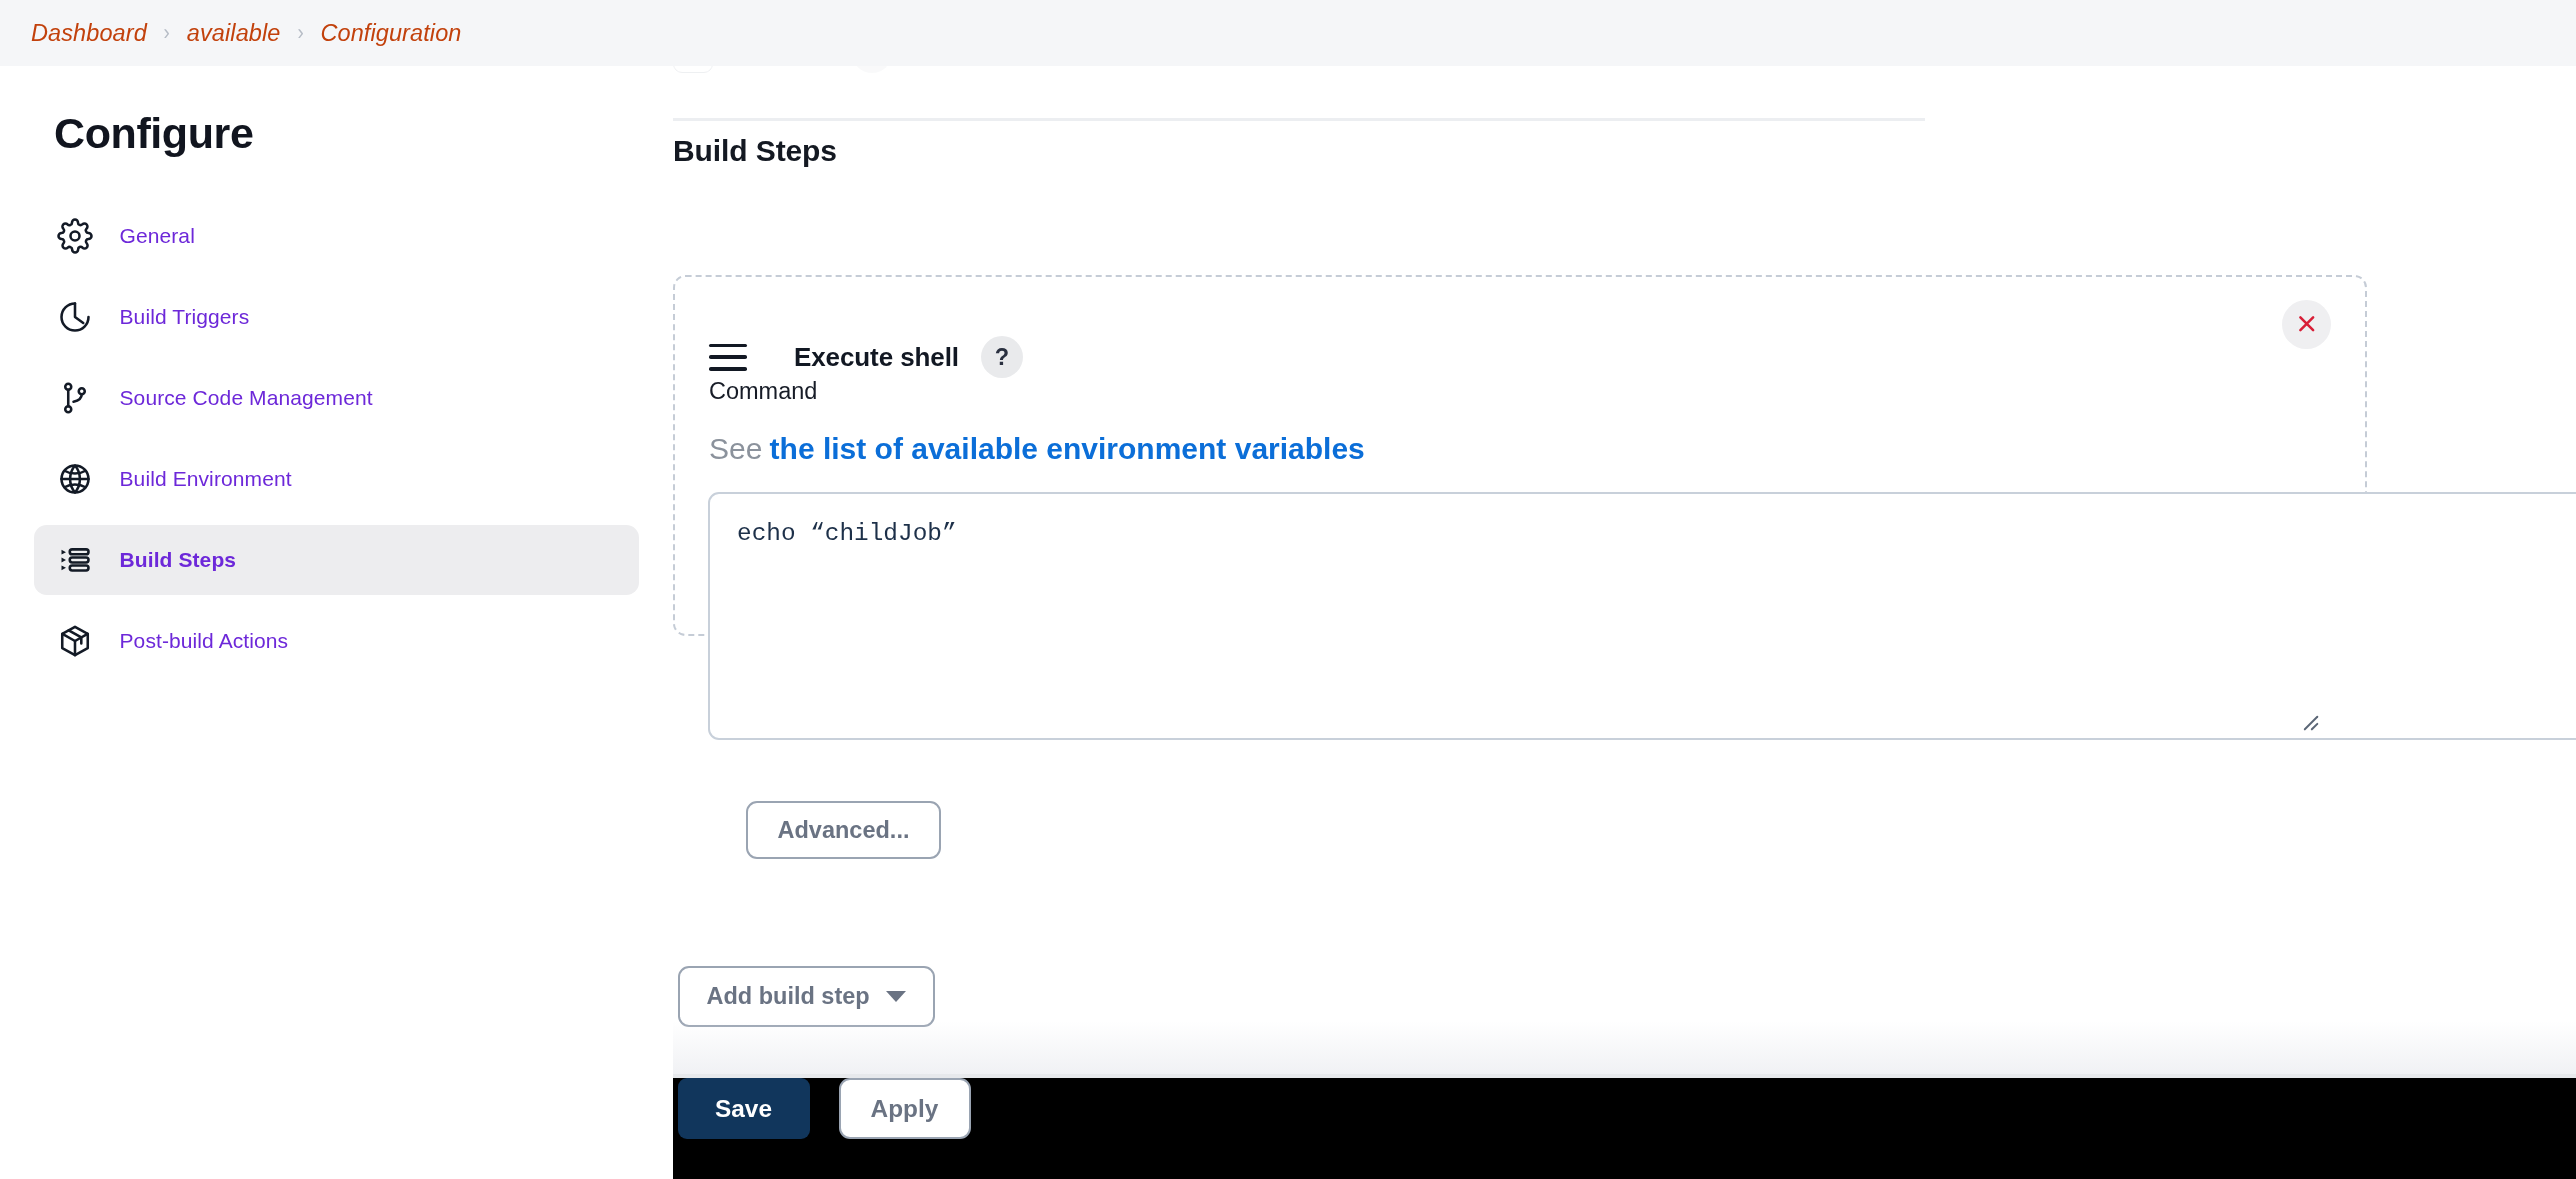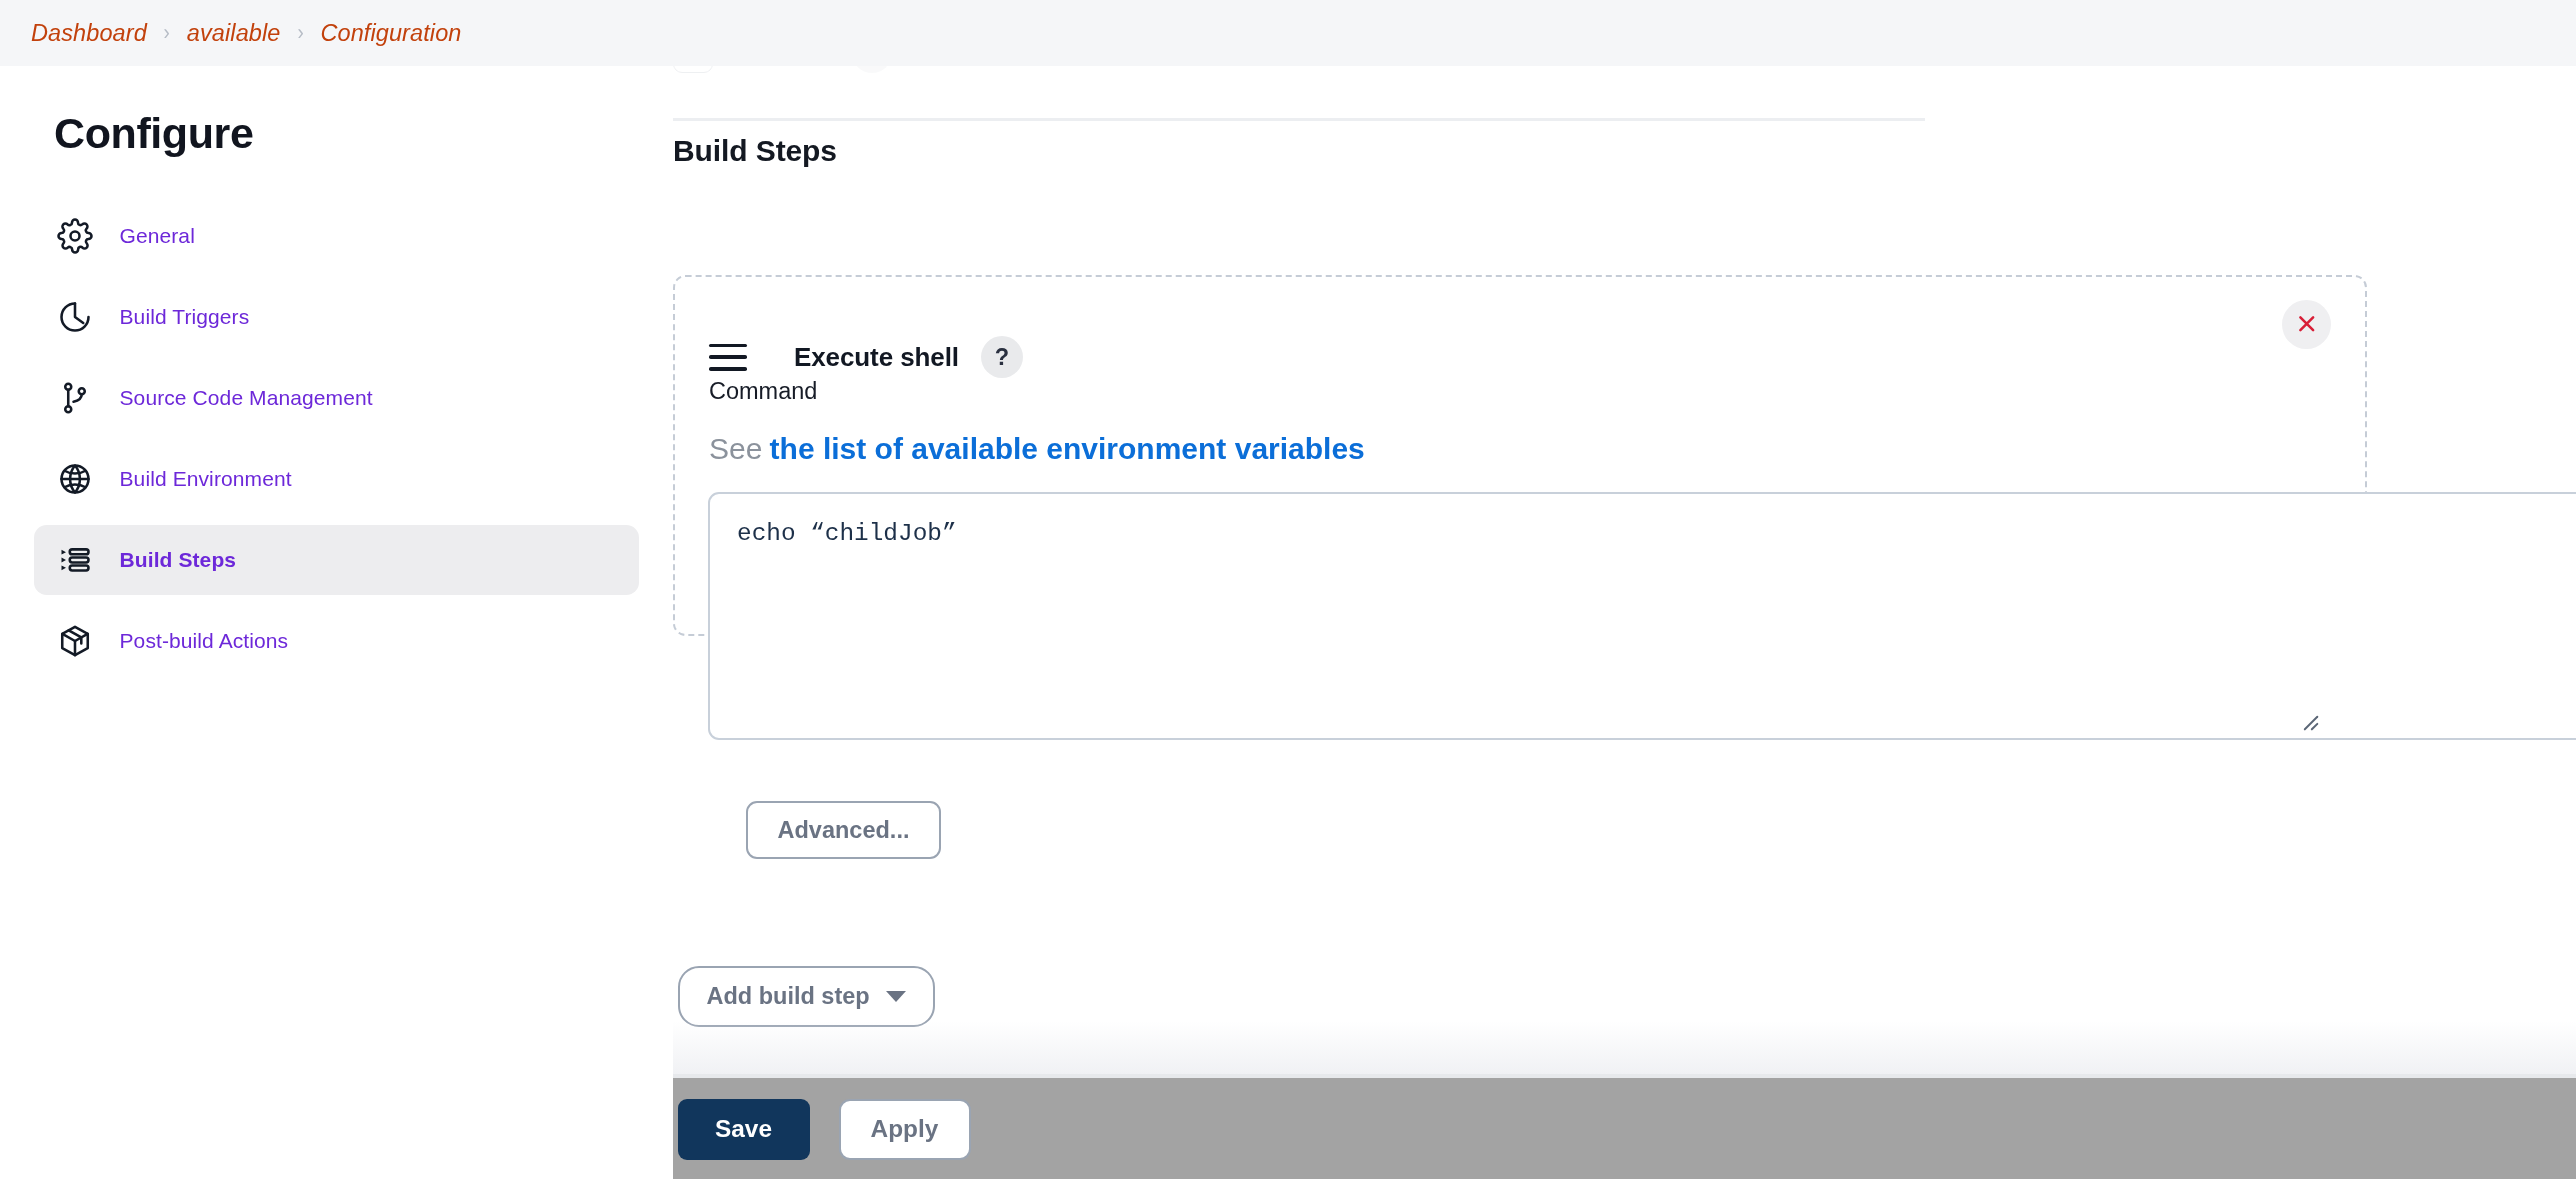--- a/index.html
+++ b/index.html
@@ -250,21 +250,21 @@
     cursor: pointer;
     margin-left: 24px;
   }
 
   .add-step-btn {
     position: absolute;
     top: 966px; left: 4.5px;
     height: 61px;
     padding: 0 27px;
     border: 2.7px solid #9aa4b2;
-    border-radius: 21px;
+    border-radius: 11px;
     background: #ffffff;
     color: #6a7383;
     font-family: "Liberation Sans", sans-serif;
     font-size: 23.5px;
     font-weight: bold;
     cursor: pointer;
     display: flex; align-items: center; gap: 16.3px;
   }
   .caret {
     width: 0; height: 0;
@@ -285,22 +285,22 @@
     position: absolute;
     bottom: 102px; left: 0;
     width: 1903px; height: 3.6px;
     background: #e7e9ec;
     z-index: 21;
   }
   .footer-bar {
     position: absolute;
     bottom: 0; left: 0;
     width: 1903px; height: 102px;
-    background: #a3a3a3;
-    display: flex; align-items: center;
+    background: #000000;
+    display: flex; align-items: flex-start;
     padding-left: 4.5px;
     gap: 29px;
     z-index: 22;
   }
   .save-btn {
     height: 61px;
     min-width: 132px;
     padding: 0 27px;
     background: #11365c;
     color: #ffffff;

